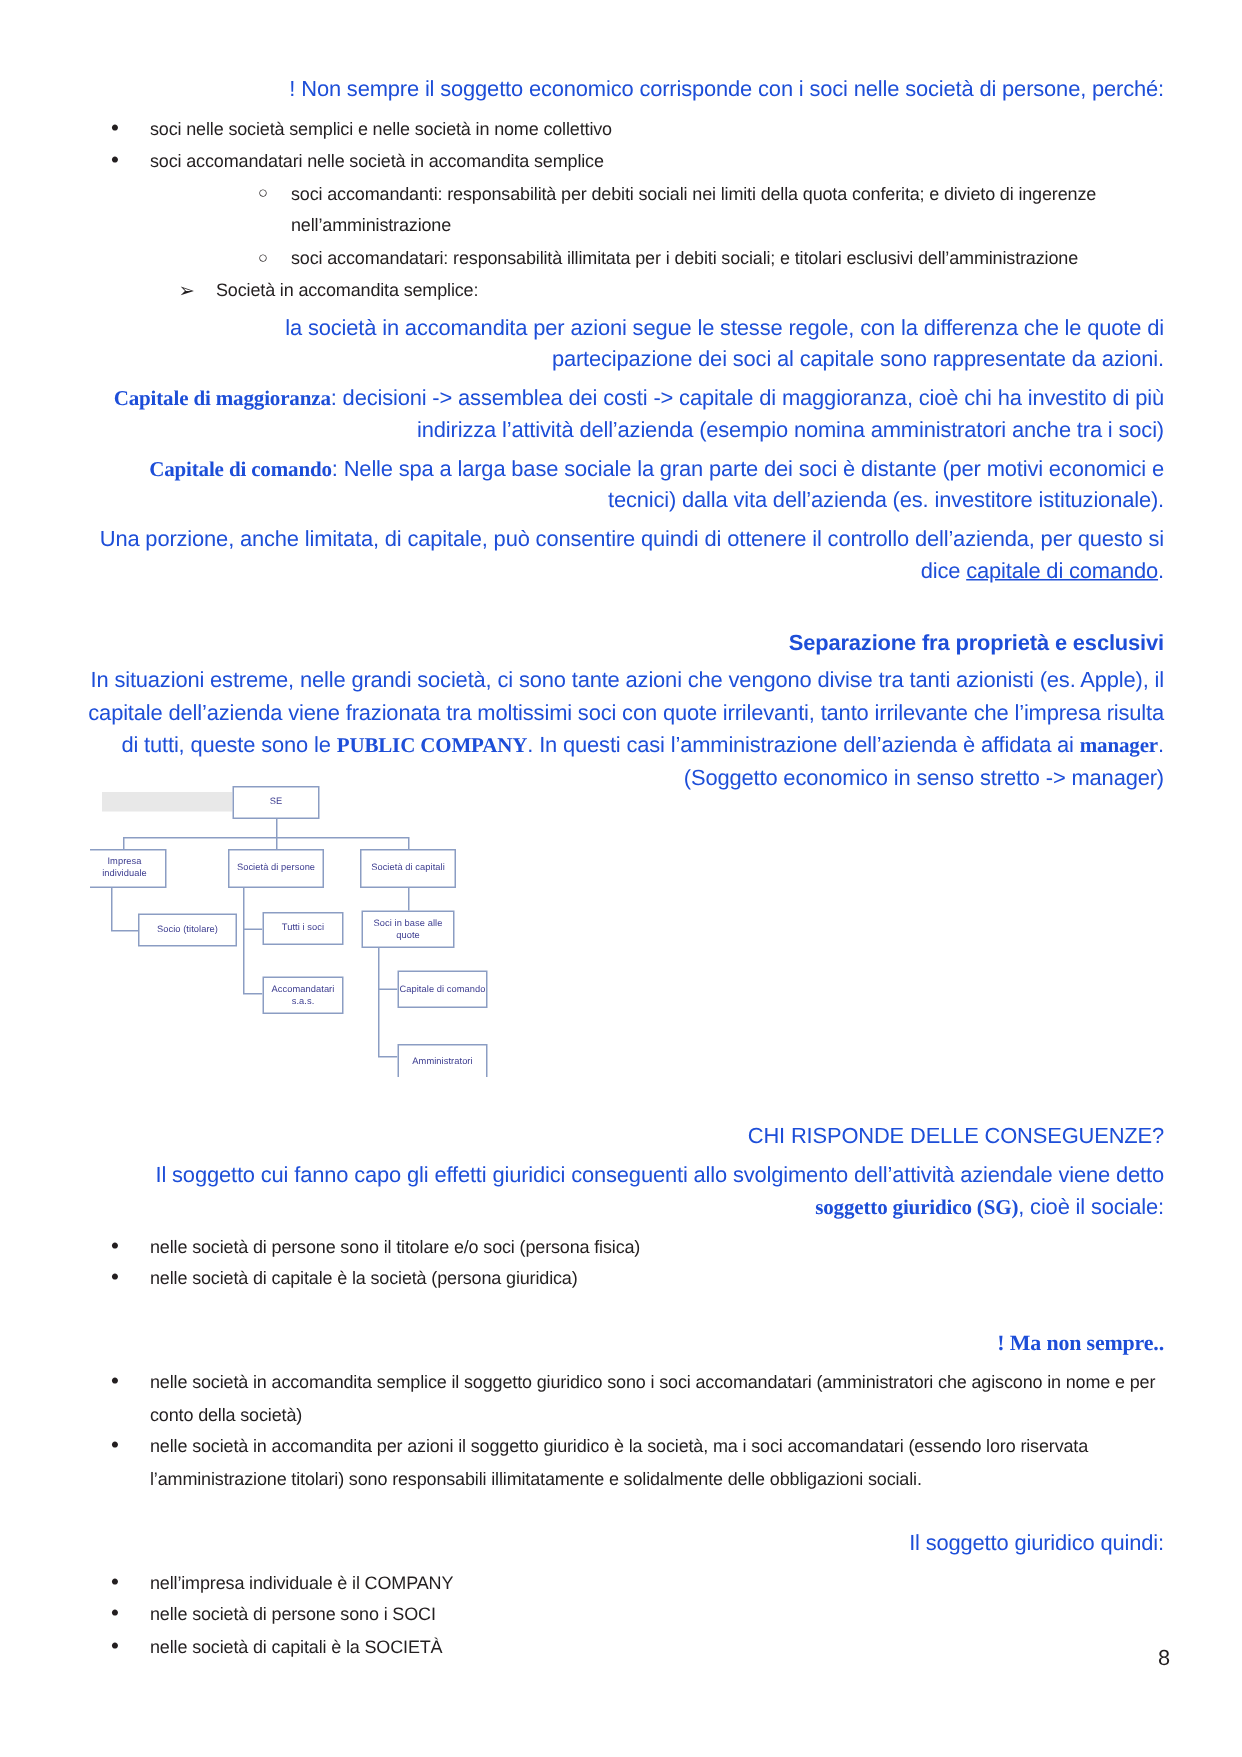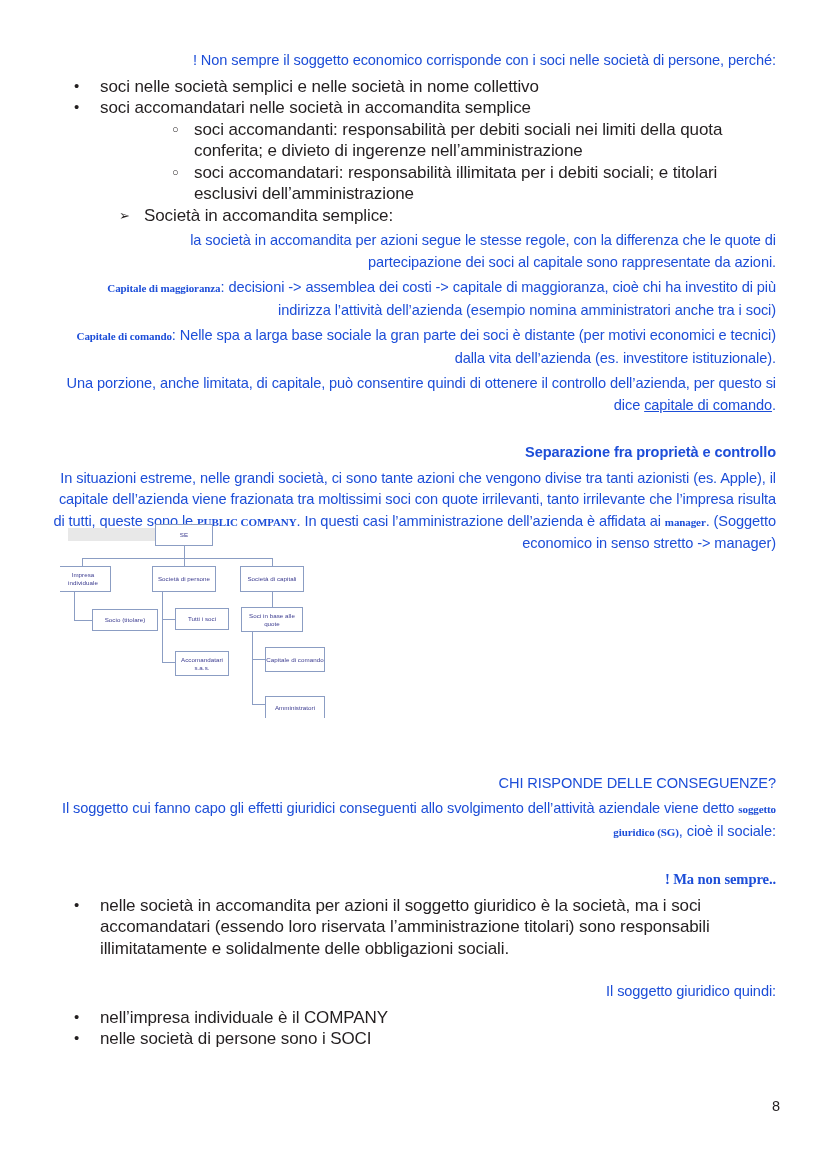--- a/index.html
+++ b/index.html
@@ -34,35 +34,35 @@
     margin: 4px;
     font-size: 14.6px;
     line-height: 21.5px;
     letter-spacing: -0.1px;
     color: #1d4ed8;
     text-align: right;
   }
   .serif-b {
     font-family: "Liberation Serif", serif;
     font-weight: bold;
-    font-size: 11px;
+    font-size: 14px;
   }
   .sans-b {
     font-weight: bold;
   }
   .uline { text-decoration: underline; }
 
   ul.lvl {
     margin: 0;
     padding: 0;
     list-style: none;
   }
   ul.lvl > li {
     position: relative;
-    font-size: 17px;
+    font-size: 12px;
     line-height: 21.5px;
     letter-spacing: -0.1px;
     color: #231f20;
   }
 
   
   .b1 > li {
     padding-left: 52px;
     margin-left: 0;
   }
@@ -174,42 +174,48 @@
     <p class="para indent-1">la società in accomandita per azioni segue le stesse regole, con la differenza che le quote di partecipazione dei soci al capitale sono rappresentate da azioni.</p>
 
     <p class="para"><span class="serif-b">Capitale di maggioranza</span><span>: decisioni -&gt; assemblea dei costi -&gt; capitale di maggioranza, cioè chi ha investito di più indirizza l’attività dell’azienda (esempio nomina amministratori anche tra i soci)</span></p>
 
     <p class="para"><span class="serif-b">Capitale di comando</span><span>: Nelle spa a larga base sociale la gran parte dei soci è distante (per motivi economici e tecnici) dalla vita dell’azienda (es. investitore istituzionale).</span></p>
 
     <p class="para"><span>Una porzione, anche limitata, di capitale, può consentire quindi di ottenere il controllo dell’azienda, per questo si dice </span><span class="uline">capitale di comando</span><span>.</span></p>
 
     <div class="gap-md"></div>
 
-    <p class="para sans-b">Separazione fra proprietà e controllo</p>
+    <p class="para sans-b">Separazione fra proprietà e esclusivi</p>
     <p class="para"><span>In situazioni estreme, nelle grandi società, ci sono tante azioni che vengono divise tra tanti azionisti (es. Apple), il capitale dell’azienda viene frazionata tra moltissimi soci con quote irrilevanti, tanto irrilevante che l’impresa risulta di tutti, queste sono le </span><span class="serif-b">PUBLIC COMPANY</span><span>. In questi casi l’amministrazione dell’azienda è affidata ai </span><span class="serif-b">manager</span><span>.  (Soggetto economico in senso stretto -&gt; manager)</span></p>
 
     <div style="height:210px"></div>
 
     <p class="para">CHI RISPONDE DELLE CONSEGUENZE?</p>
     <p class="para"><span>Il soggetto cui fanno capo gli effetti giuridici conseguenti allo svolgimento dell’attività aziendale viene detto </span><span class="serif-b">soggetto giuridico (SG)</span><span>, cioè il sociale:</span></p>
 
+    <ul class="lvl b1">
+      <li>nelle società di persone sono il titolare e/o soci (persona fisica)</li>
+      <li>nelle società di capitale è la società (persona giuridica)</li>
+    </ul>
 
     <div class="gap-md"></div>
 
     <p class="para serif-b">! Ma non sempre..</p>
     <ul class="lvl b1">
+      <li>nelle società in accomandita semplice il soggetto giuridico sono i soci accomandatari (amministratori che agiscono in nome e per conto della società)</li>
       <li>nelle società in accomandita per azioni il soggetto giuridico è la società, ma i soci accomandatari (essendo loro riservata l’amministrazione titolari) sono responsabili illimitatamente e solidalmente delle obbligazioni sociali.</li>
     </ul>
 
     <div class="gap-md"></div>
 
     <p class="para">Il soggetto giuridico quindi:</p>
     <ul class="lvl b1">
       <li>nell’impresa individuale è il COMPANY</li>
       <li>nelle società di persone sono i SOCI</li>
+      <li>nelle società di capitali è la SOCIETÀ</li>
     </ul>
 
   </div>
 
   <div class="diagram">
 
     <div class="graybar" style="left:8px; top:10px; width:87px; height:13px;"></div>
 
     <div class="dbox" style="left:95px; top:6px; width:58px; height:22px;">SE</div>
 

